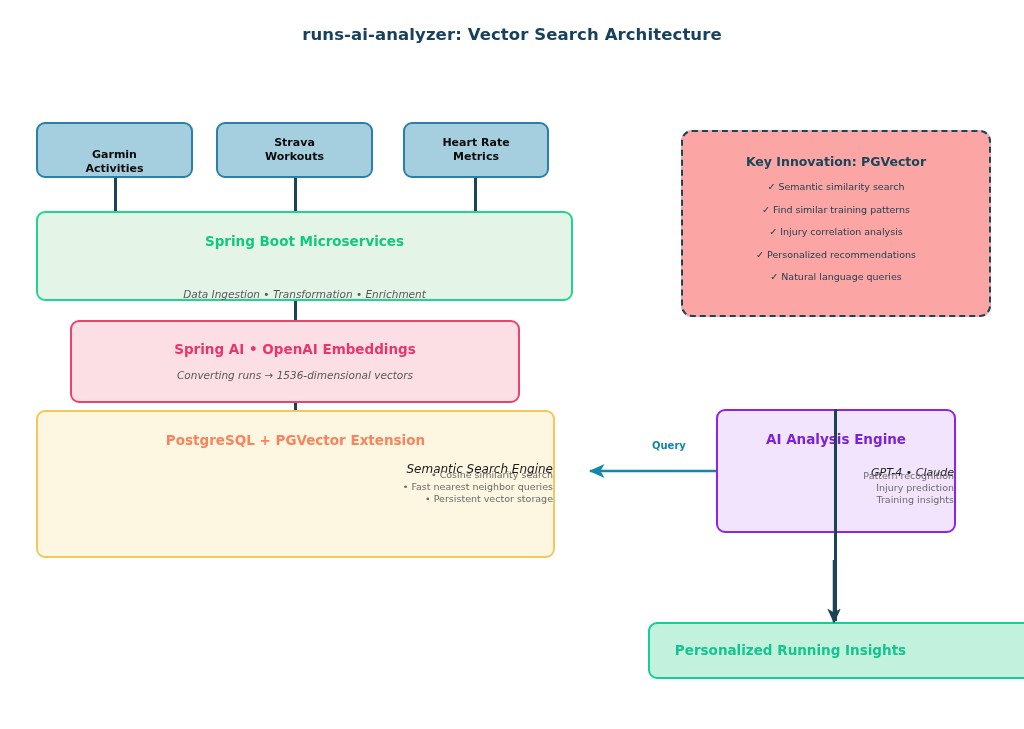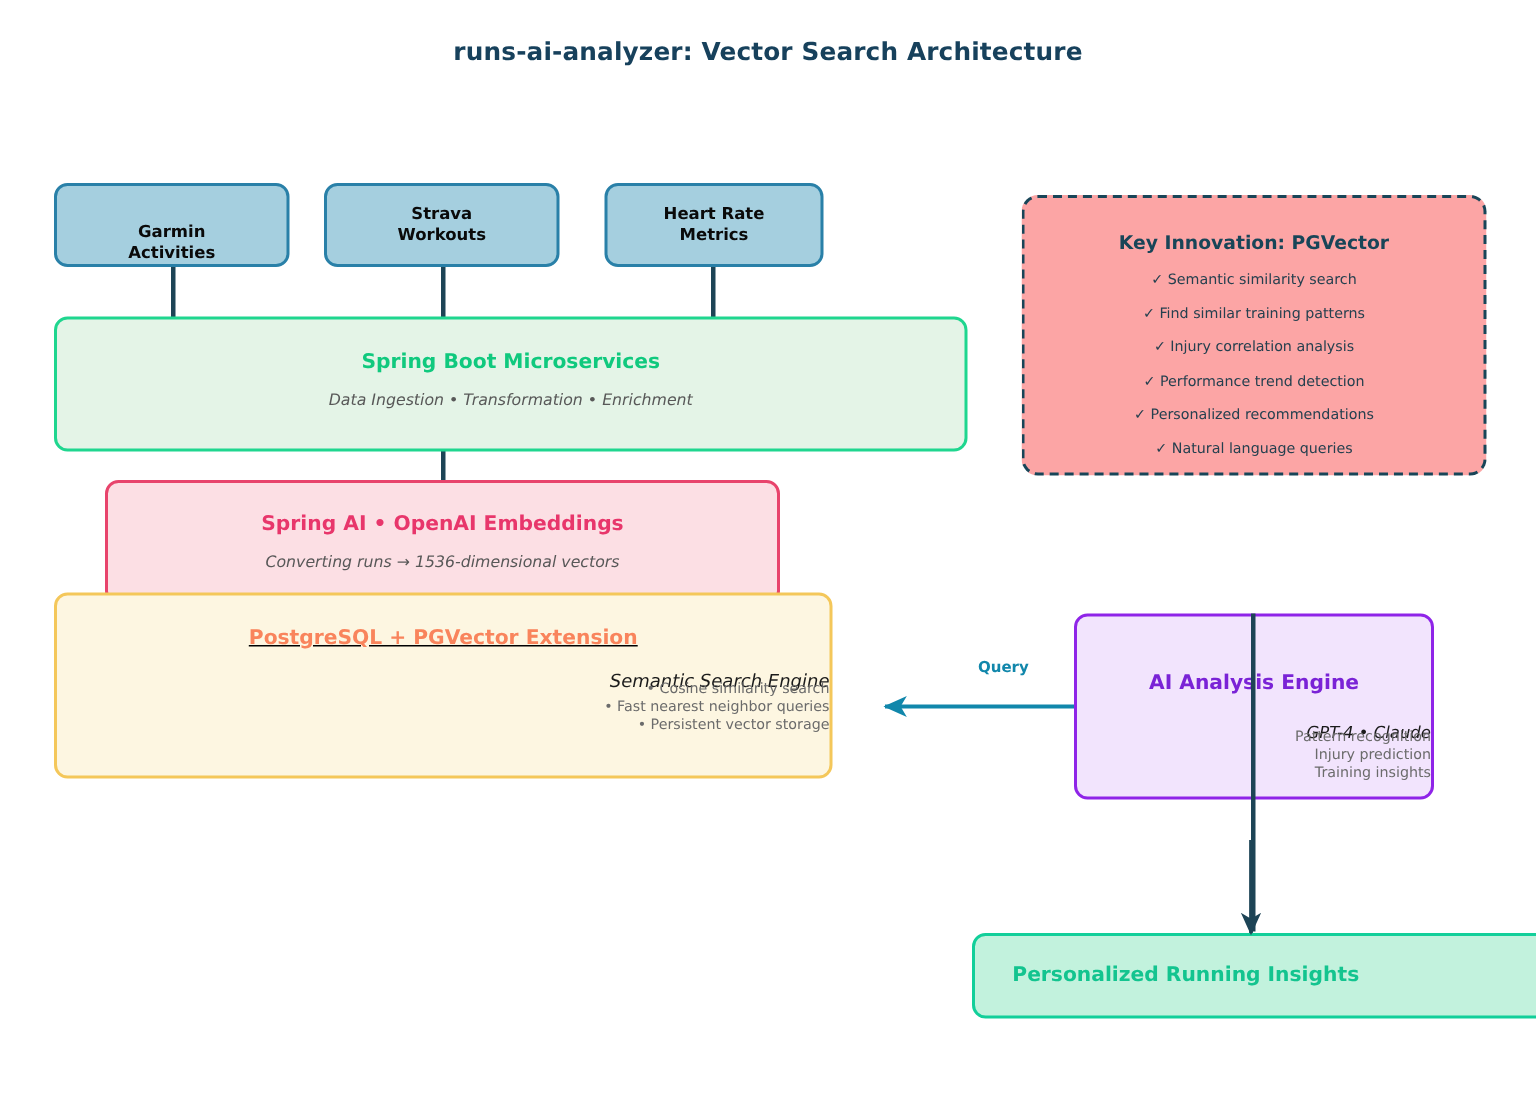--- a/index.html
+++ b/index.html
@@ -223,56 +223,55 @@
   <div class="node src" style="left:216px; top:122px; width:157px; height:56px;">
     <div class="node-title" style="white-space:pre-line;">Strava
 Workouts</div>
   </div>
 
   <div class="node src" style="left:403px; top:122px; width:146px; height:56px;">
     <div class="node-title" style="white-space:pre-line;">Heart Rate
 Metrics</div>
   </div>
 
-  <div class="node springboot" style="left:36px; top:211px; width:609px; height:90px;">
+  <div class="node springboot" style="left:36px; top:211px; width:537px; height:90px;gap:27px;">
     <div class="node-title" style="margin-top:20px;">Spring Boot Microservices</div>
     <div class="node-sub" style="margin-top:11px;">Data Ingestion • Transformation • Enrichment</div>
   </div>
 
   <div class="node springai" style="left:70px; top:320px; width:450px; height:83px;">
     <div class="node-title" style="margin-top:19px;">Spring AI • OpenAI Embeddings</div>
     <div class="node-sub" style="margin-top:11px;">Converting runs → 1536-dimensional vectors</div>
   </div>
 
-  <div class="node postgres" style="left:36px; top:395px; width:519px; height:124px;text-decoration:underline;">
+  <div class="node postgres" style="left:36px; top:410px; width:519px; height:148px;">
     <div class="node-title" style="margin-top:20px;">PostgreSQL + PGVector Extension</div>
     <div class="stack" style="height:46px; margin-top:13px;">
       <div class="node-sub stack-abs" style="top:0;">Semantic Search Engine</div>
       <div class="node-list stack-abs" style="top:7px;">
         <div>• Cosine similarity search</div>
         <div>• Fast nearest neighbor queries</div>
         <div>• Persistent vector storage</div>
       </div>
     </div>
   </div>
 
   <div class="keybox" style="left:681px; top:130px; width:310px; height:187px;">
     <div class="keybox-title">Key Innovation: PGVector</div>
     <ul class="keybox-list">
       <li>✓ Semantic similarity search</li>
       <li>✓ Find similar training patterns</li>
       <li>✓ Injury correlation analysis</li>
-      <li>✓ Performance trend detection</li>
       <li>✓ Personalized recommendations</li>
       <li>✓ Natural language queries</li>
     </ul>
   </div>
 
   <div class="node aiengine" style="left:716px; top:409px; width:240px; height:124px;">
-    <div class="node-title" style="margin-top:36px;">AI Analysis Engine</div>
+    <div class="node-title" style="margin-top:20px;">AI Analysis Engine</div>
     <div class="stack" style="height:46px; margin-top:18px;">
       <div class="node-sub stack-abs" style="top:0;">GPT-4 • Claude</div>
       <div class="node-list stack-abs" style="top:4px;">
         <div>Pattern recognition</div>
         <div>Injury prediction</div>
         <div>Training insights</div>
       </div>
     </div>
   </div>
 

